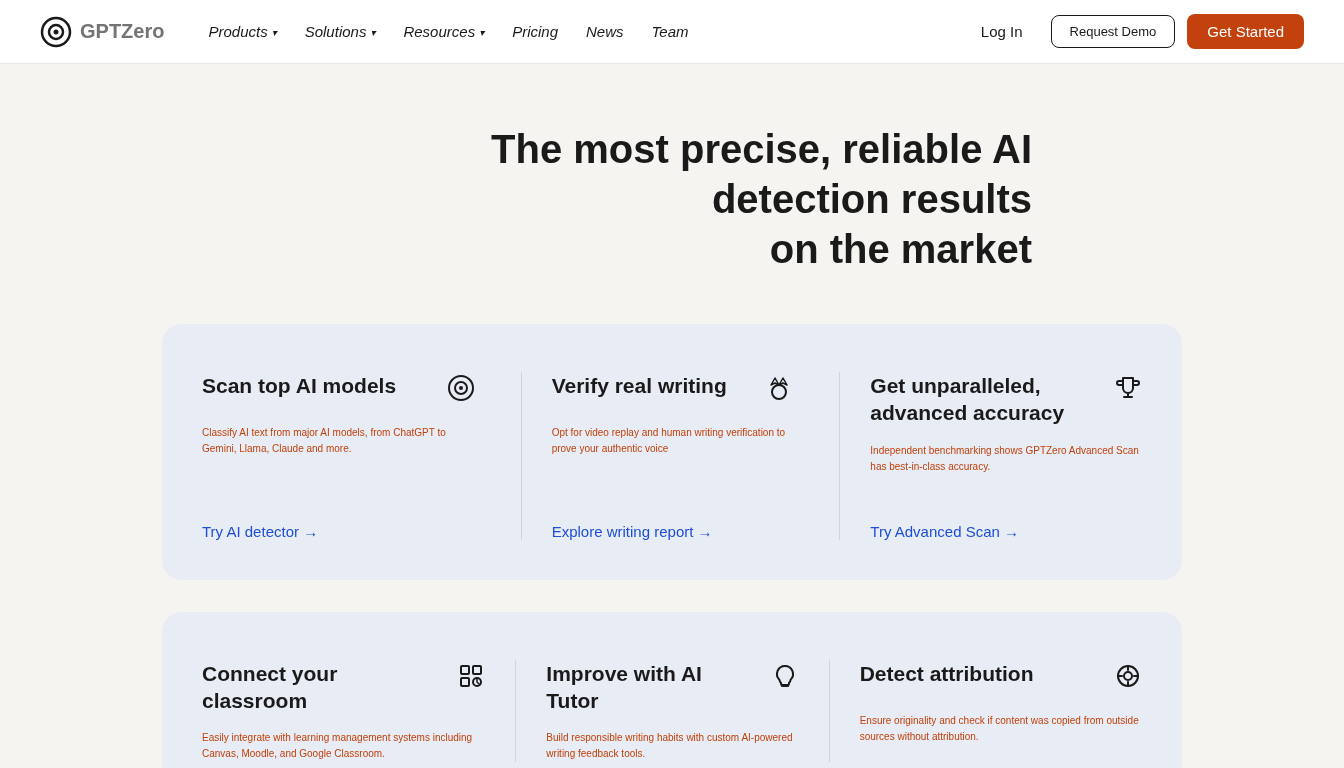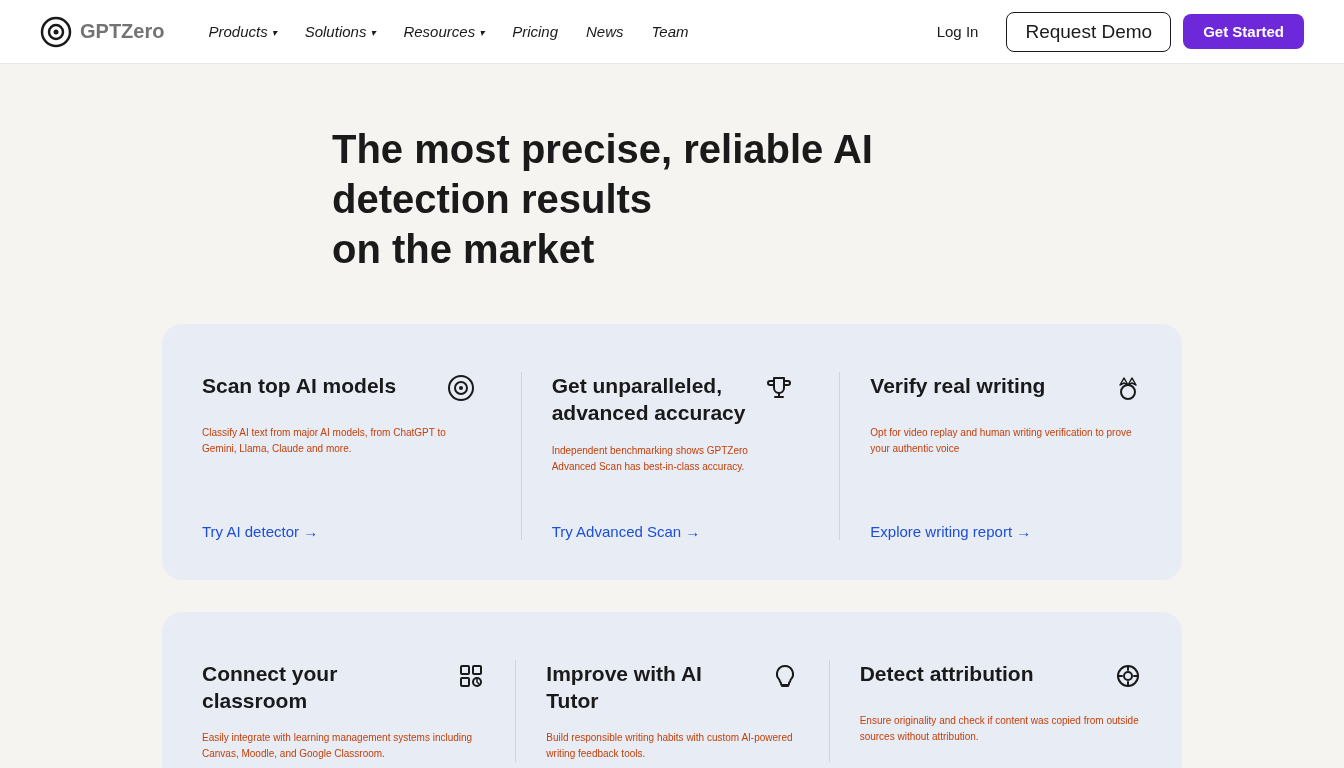--- a/index.html
+++ b/index.html
@@ -69,41 +69,41 @@
       padding: 8px 16px;
       font-size: 15px;
       color: #1a1a1a;
       background: transparent;
       border: none;
       cursor: pointer;
       border-radius: 6px;
     }
     .btn-request-demo {
       padding: 8px 18px;
-      font-size: 19px;
+      font-size: 13px;
       color: #1a1a1a;
       background: transparent;
       border: 1.5px solid #1a1a1a;
       border-radius: 8px;
       cursor: pointer;
     }
     .btn-get-started {
       padding: 9px 20px;
       font-size: 15px;
       color: #fff;
-      background: #6d28d9;
+      background: #c2410c;
       border: none;
       border-radius: 8px;
       cursor: pointer;
-      font-weight: 700;
+      font-weight: 400;
     }
 
     
     .hero {
-      text-align: left;
+      text-align: right;
       padding: 60px 20px 50px;
       margin-left: 20px;
     }
     .hero-title {
       font-size: 40px;
       font-weight: 600;
       color: #1a1a1a;
       line-height: 1.25;
       max-width: 700px;
       margin: 0 auto;
@@ -254,46 +254,46 @@
             <circle cx="14" cy="14" r="2" fill="#1a1a1a"></circle>
           </svg>
         </span>
       </div>
       <p class="feature-desc">Classify AI text from major AI models, from ChatGPT to Gemini, Llama, Claude and more.</p>
       <a class="feature-link">Try AI detector →</a>
     </div>
 
     <div class="feature-card">
       <div class="feature-header">
+        <span class="feature-title">Verify real writing</span>
+        <span class="feature-icon">
+          <svg width="28" height="28" viewBox="0 0 28 28" fill="none" xmlns="http://www.w3.org/2000/svg">
+            <circle cx="14" cy="18" r="7" stroke="#1a1a1a" stroke-width="2"></circle>
+            <path d="M10 4l4 7-4-2-4 2 4-7zM18 4l4 7-4-2-4 2 4-7z" stroke="#1a1a1a" stroke-width="1.5" stroke-linejoin="round"></path>
+          </svg>
+        </span>
+      </div>
+      <p class="feature-desc">Opt for video replay and human writing verification to prove your authentic voice</p>
+      <a class="feature-link">Explore writing report →</a>
+    </div>
+
+    <div class="feature-card">
+      <div class="feature-header">
         <span class="feature-title">Get unparalleled, advanced accuracy</span>
         <span class="feature-icon">
           <svg width="28" height="28" viewBox="0 0 28 28" fill="none" xmlns="http://www.w3.org/2000/svg">
             <path d="M9 4h10v10a5 5 0 01-10 0V4z" stroke="#1a1a1a" stroke-width="2" stroke-linejoin="round"></path>
             <path d="M9 7H5a2 2 0 000 4h4" stroke="#1a1a1a" stroke-width="2"></path>
             <path d="M19 7h4a2 2 0 010 4h-4" stroke="#1a1a1a" stroke-width="2"></path>
             <path d="M14 19v4M10 23h8" stroke="#1a1a1a" stroke-width="2" stroke-linecap="round"></path>
           </svg>
         </span>
       </div>
       <p class="feature-desc">Independent benchmarking shows GPTZero Advanced Scan has best-in-class accuracy.</p>
       <a class="feature-link">Try Advanced Scan →</a>
-    </div>
-
-    <div class="feature-card">
-      <div class="feature-header">
-        <span class="feature-title">Verify real writing</span>
-        <span class="feature-icon">
-          <svg width="28" height="28" viewBox="0 0 28 28" fill="none" xmlns="http://www.w3.org/2000/svg">
-            <circle cx="14" cy="18" r="7" stroke="#1a1a1a" stroke-width="2"></circle>
-            <path d="M10 4l4 7-4-2-4 2 4-7zM18 4l4 7-4-2-4 2 4-7z" stroke="#1a1a1a" stroke-width="1.5" stroke-linejoin="round"></path>
-          </svg>
-        </span>
-      </div>
-      <p class="feature-desc">Opt for video replay and human writing verification to prove your authentic voice</p>
-      <a class="feature-link">Explore writing report →</a>
     </div>
   </div>
 
   <div class="cards-row-bottom">
 
     <div class="feature-card">
       <div class="feature-header">
         <span class="feature-title">Connect your classroom</span>
         <span class="feature-icon">
           <svg width="28" height="28" viewBox="0 0 28 28" fill="none" xmlns="http://www.w3.org/2000/svg">

